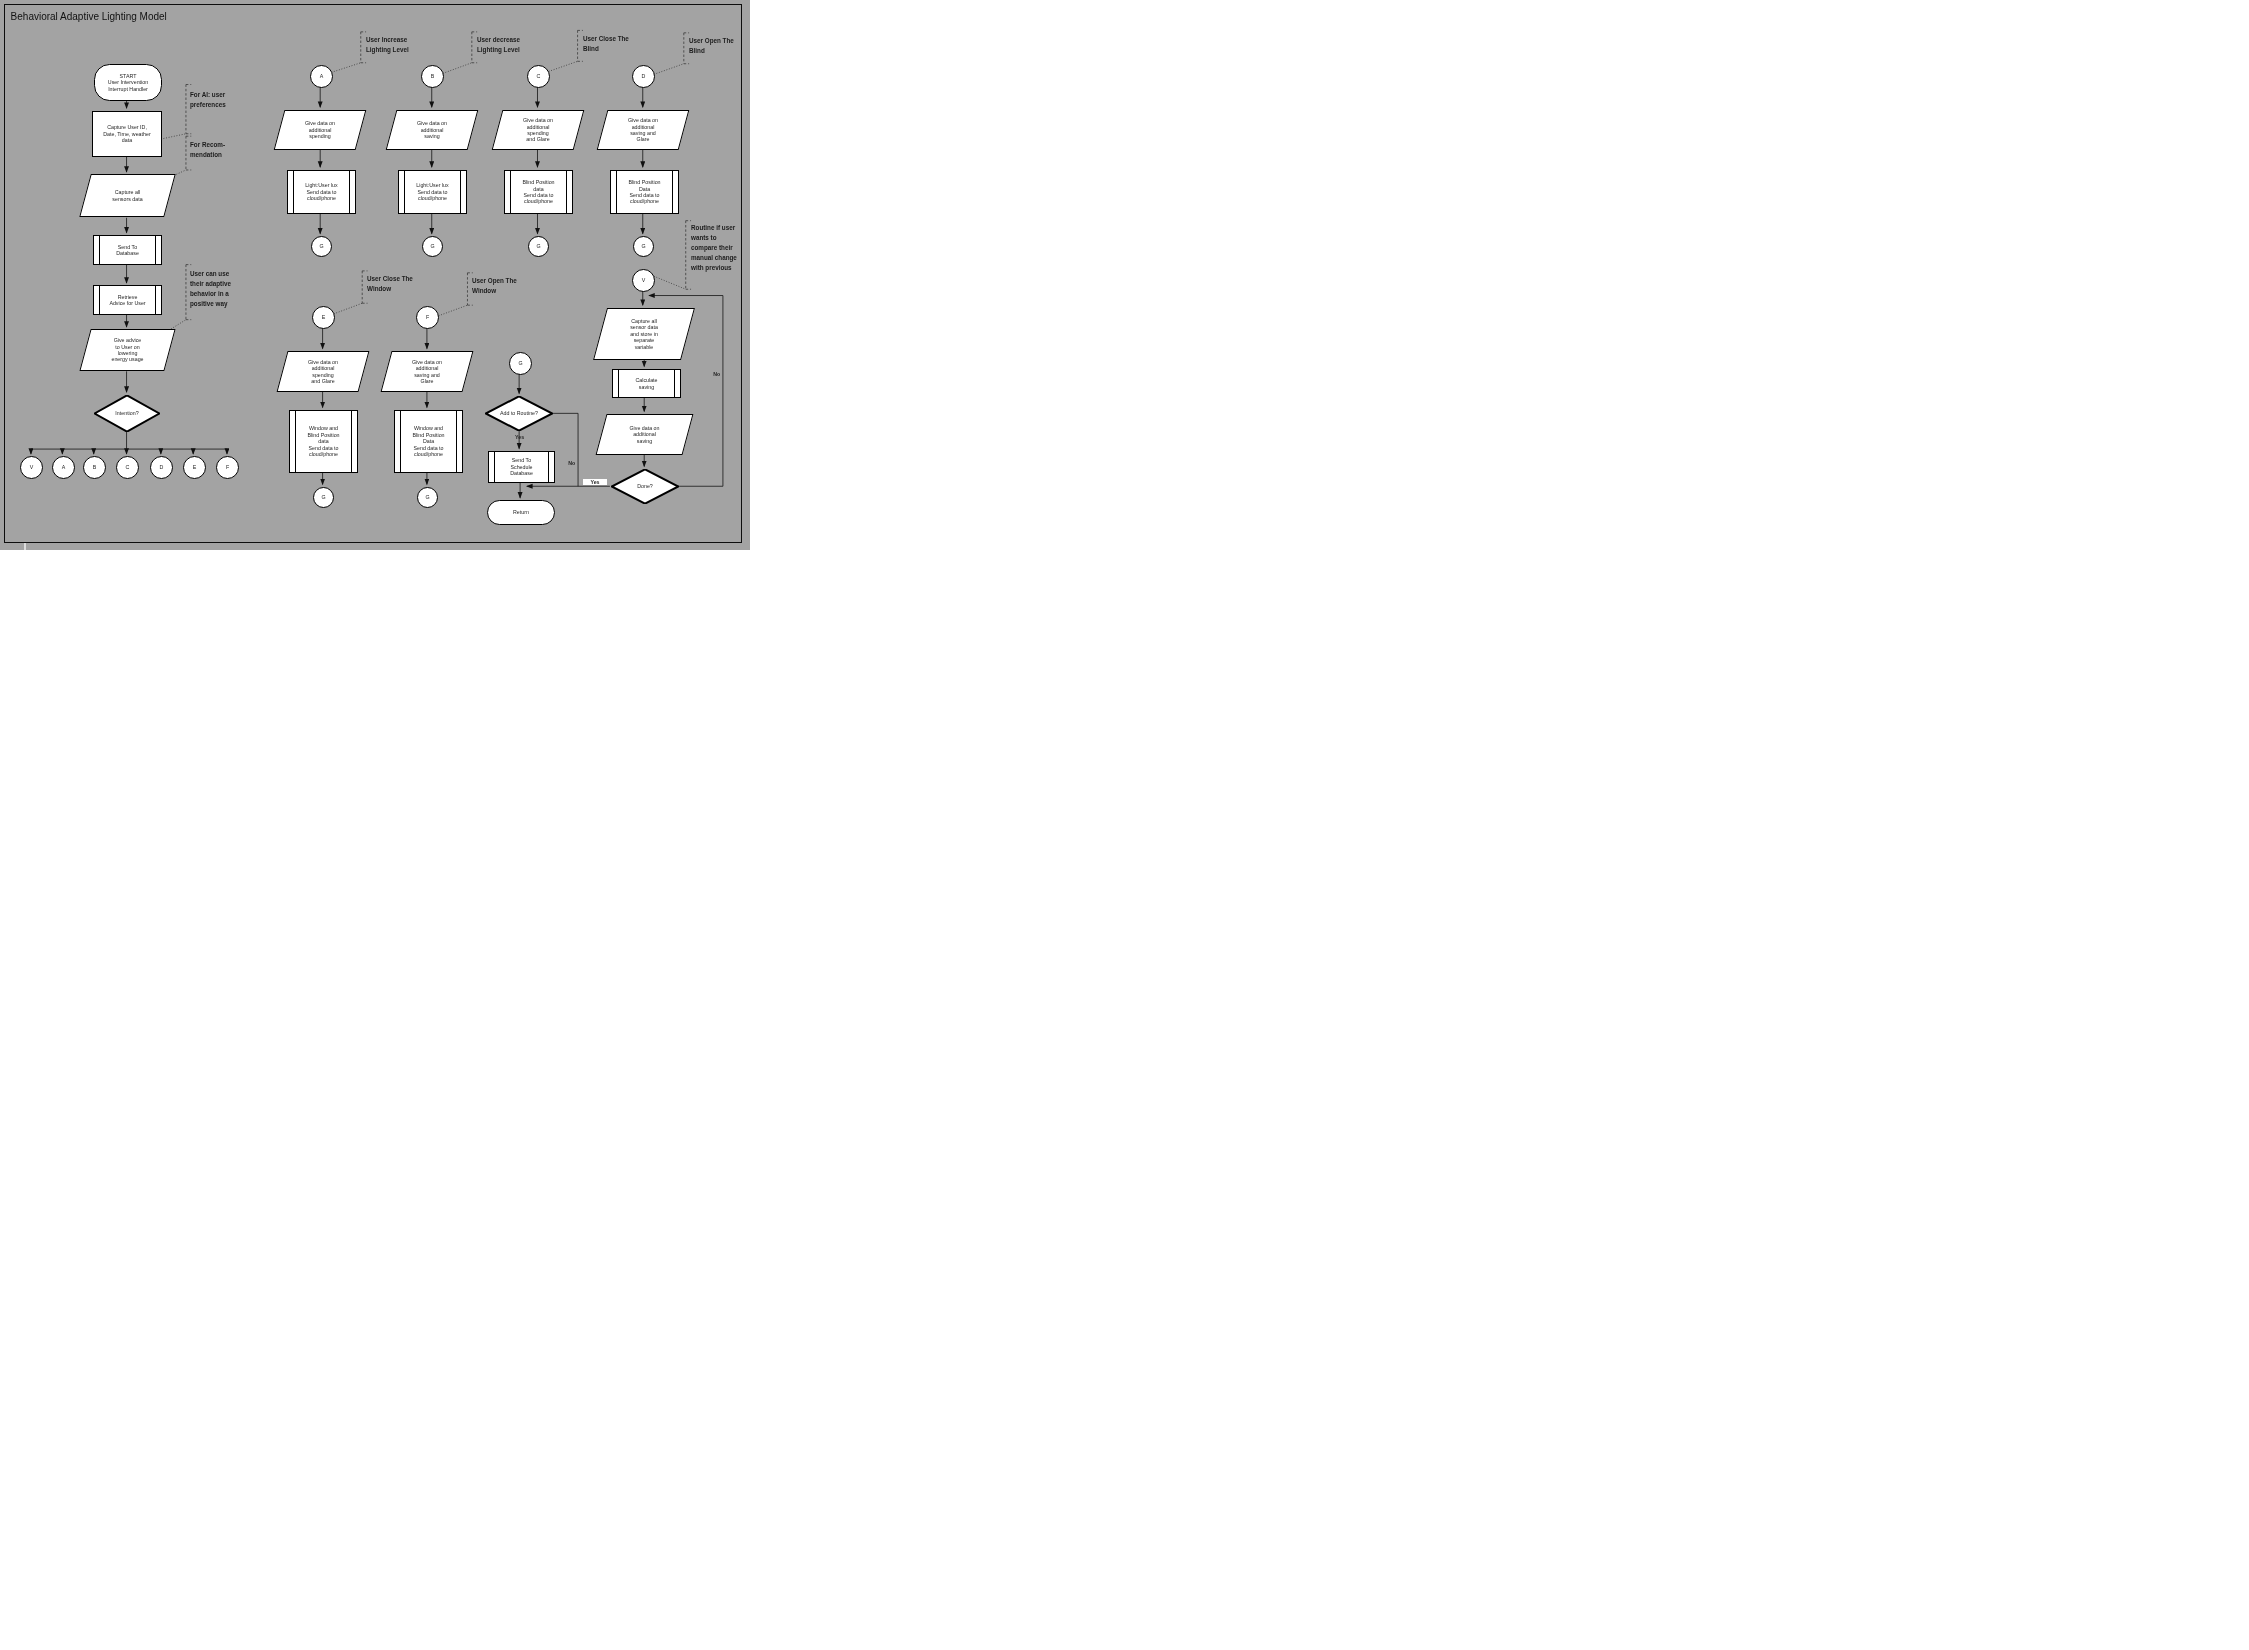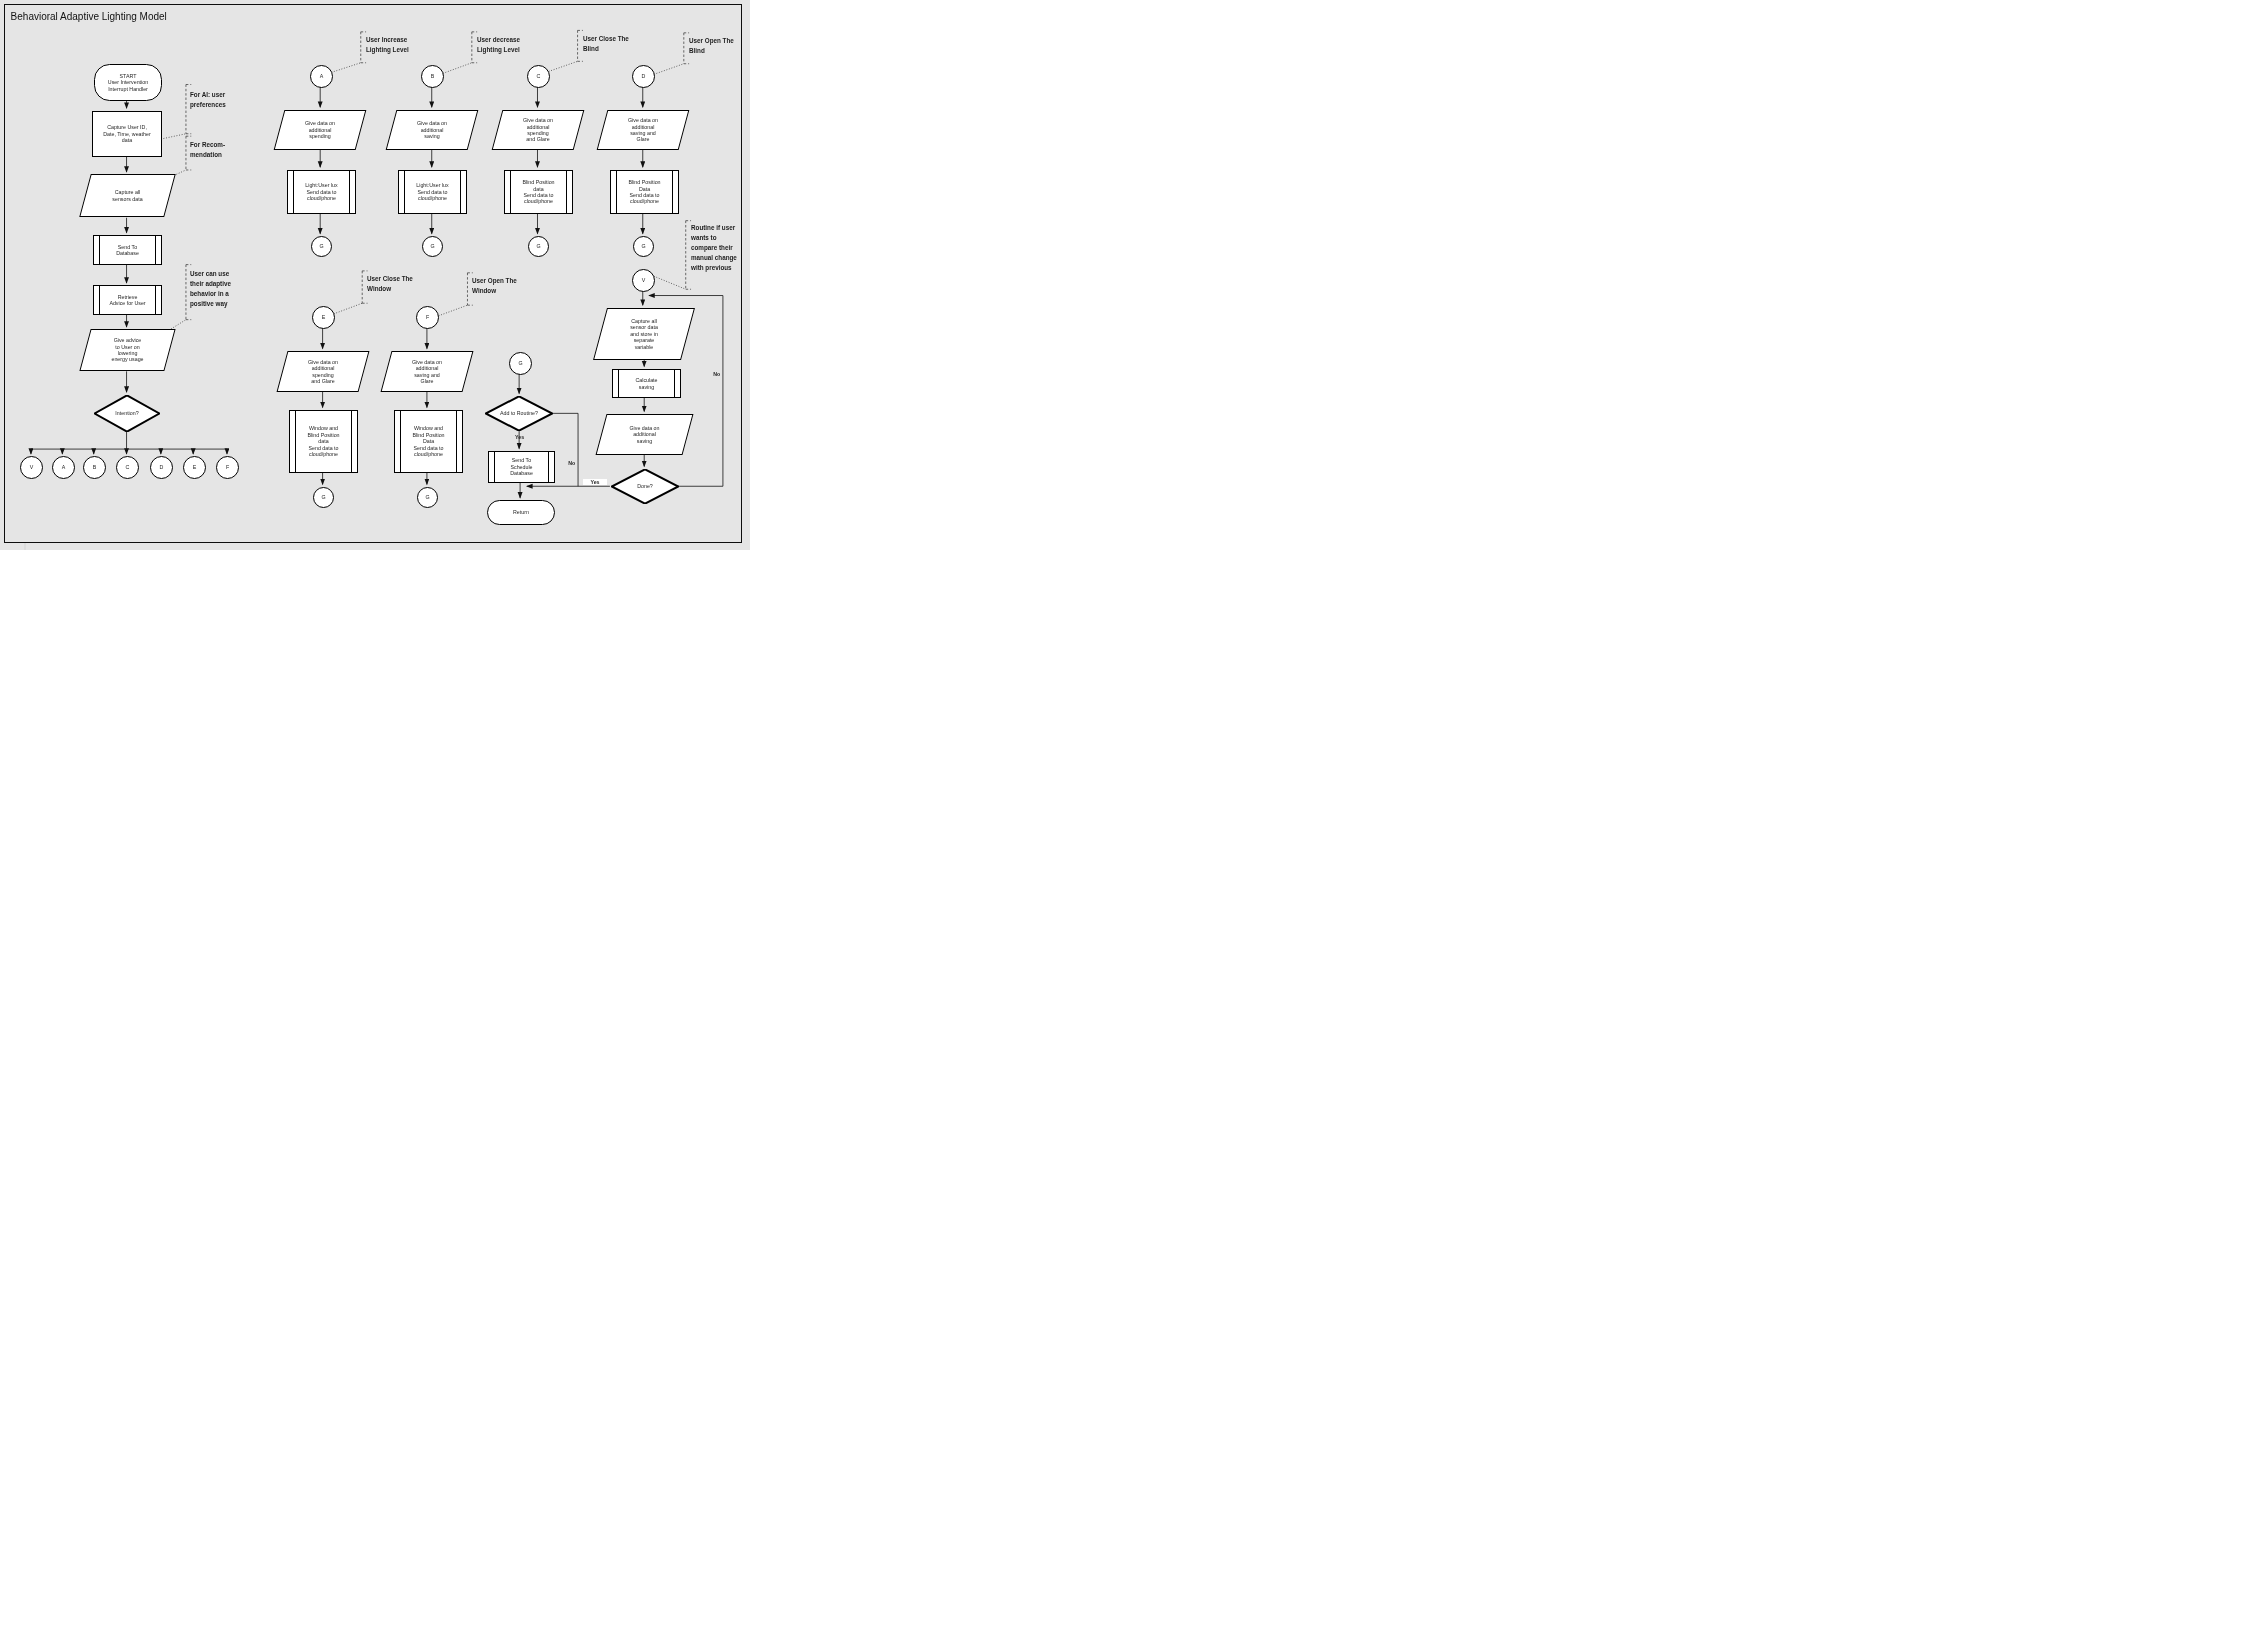--- a/index.html
+++ b/index.html
@@ -1,16 +1,16 @@
 <!DOCTYPE html>
 <html style="font-size:7.7px"><head>
 <meta charset="utf-8">
 <style>
   html,body{margin:0;padding:0;background:#fff;}
-  .page{position:relative;width:750px;height:550px;background:#e5e5e5;overflow:hidden;
+  .page{position:relative;width:750px;height:550px;background:#a3a3a3;overflow:hidden;
         font-family:"Liberation Sans",sans-serif;color:#1a1a1a;}
   .frame{position:absolute;left:3.9px;top:3.9px;width:736px;height:537px;border:1.4px solid #0d0d0d;}
   .title{position:absolute;left:10.6px;top:10.6px;font-size:10px;color:#111;}
   svg.wires{position:absolute;left:0;top:0;width:750px;height:550px;}
   .node{position:absolute;display:flex;align-items:center;justify-content:center;
         text-align:center;font-size:5.3px;line-height:1.22;white-space:pre-line;color:#262626;}
   .rect{border:1px solid #000;background:#fff;}
   .round{border:1px solid #000;background:#fff;border-radius:15.5px;}
   .stadium{border:1px solid #000;background:#fff;border-radius:12.6px;}
   .circle{border:1px solid #000;background:#fff;border-radius:50%;}

